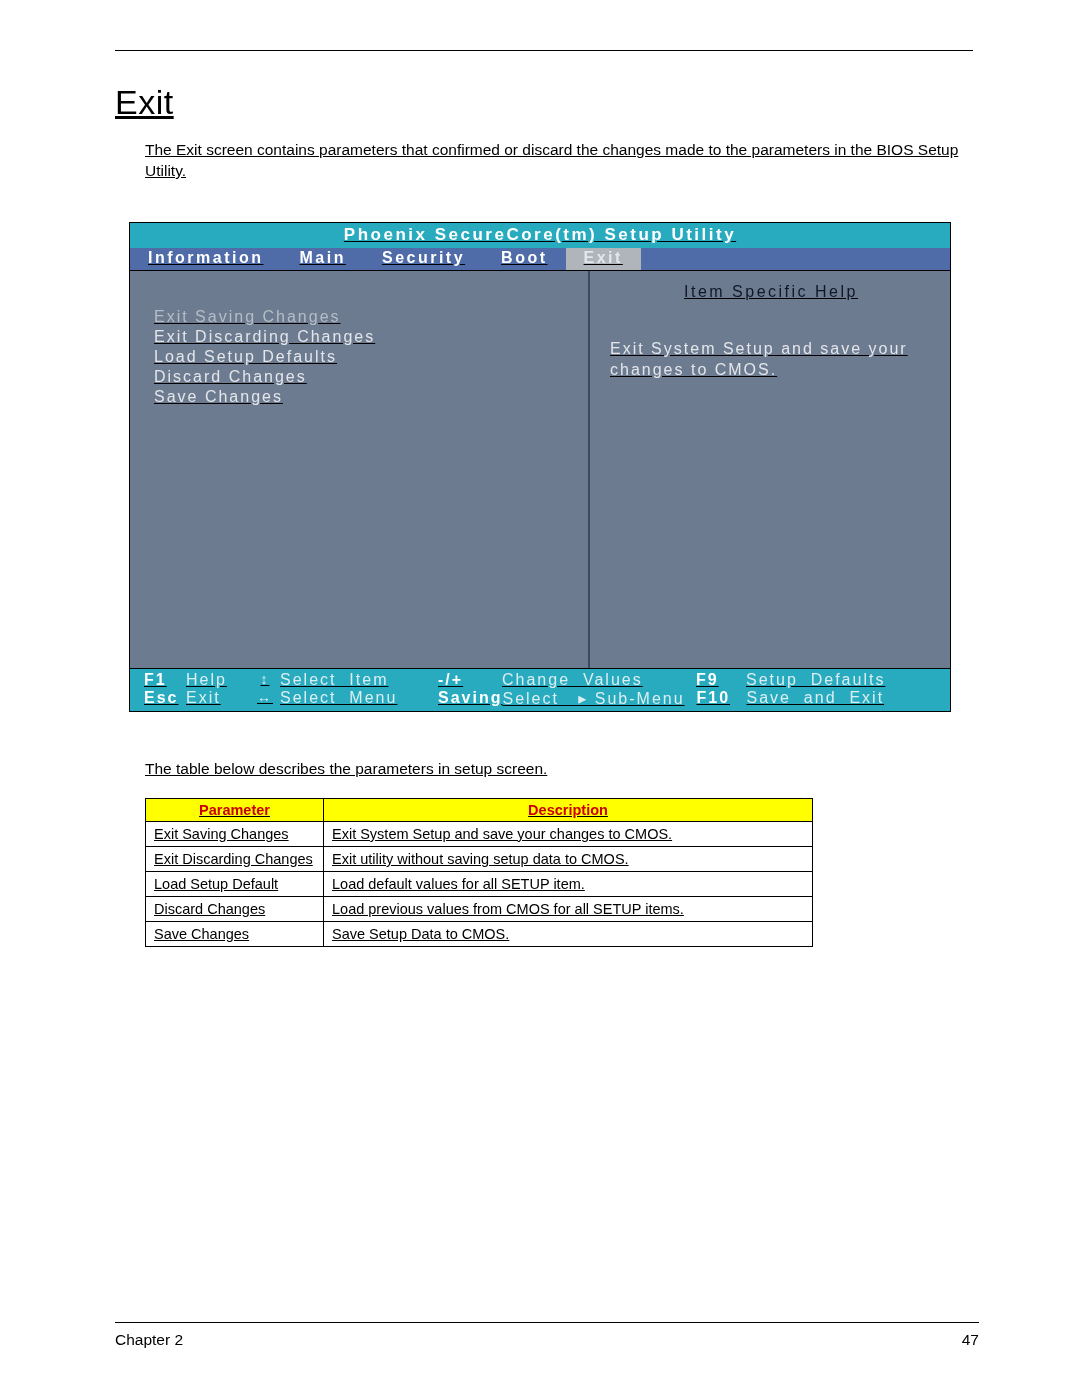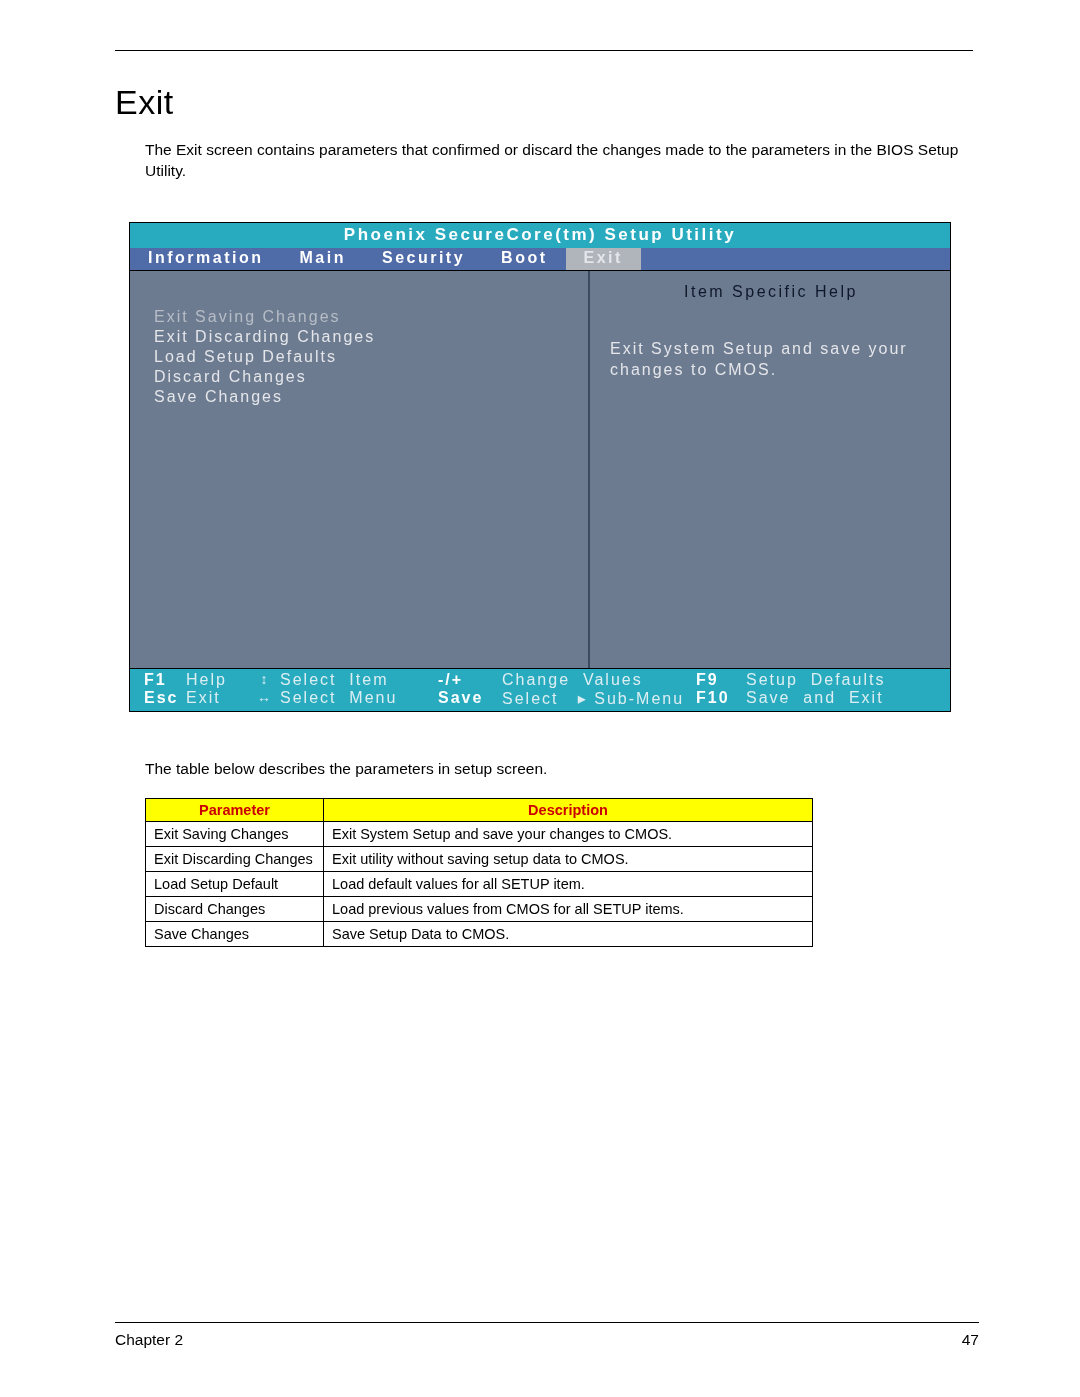--- a/index.html
+++ b/index.html
@@ -6,20 +6,21 @@
   body {
     width: 1080px;
     height: 1397px;
     background: #fff;
     font-family: Arial, Helvetica, sans-serif;
     color: #000;
     position: relative;
   }
   .page {
     padding: 50px 107px 0 115px;
+    text-decoration: underline;
   }
   .rule-top {
     border-top: 1.5px solid #000;
     margin-bottom: 32px;
   }
   h1.section-title {
     font-size: 34px;
     font-weight: 400;
     margin-bottom: 18px;
     letter-spacing: 0.5px;
@@ -197,21 +198,21 @@
         <span class="ftr-cell c5 key">-/+</span>
         <span class="ftr-cell c6">Change  Values</span>
         <span class="ftr-cell c7 key">F9</span>
         <span class="ftr-cell c8">Setup  Defaults</span>
       </div>
       <div class="ftr-row">
         <span class="ftr-cell c1 key">Esc</span>
         <span class="ftr-cell c2">Exit</span>
         <span class="ftr-cell c3 arrow">↔</span>
         <span class="ftr-cell c4">Select  Menu</span>
-        <span class="ftr-cell c5 key">Save</span>
+        <span class="ftr-cell c5 key">Saving</span>
         <span class="ftr-cell c6">Select   ▸ Sub-Menu</span>
         <span class="ftr-cell c7 key">F10</span>
         <span class="ftr-cell c8">Save  and  Exit</span>
       </div>
     </div>
   </div>
 
   <p class="mid-text">The table below describes the parameters in setup screen.</p>
 
   <table class="param">

